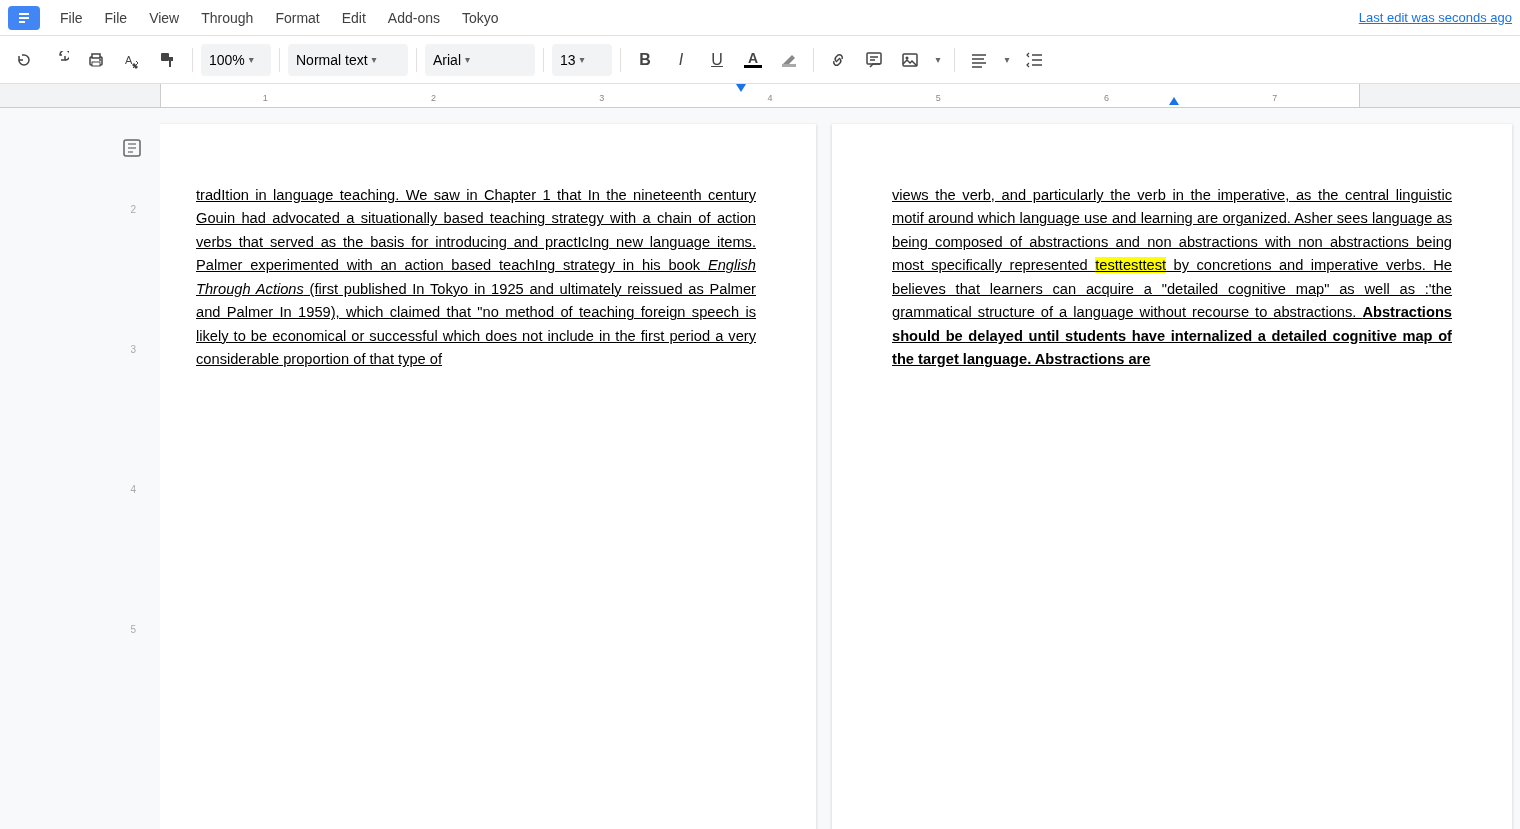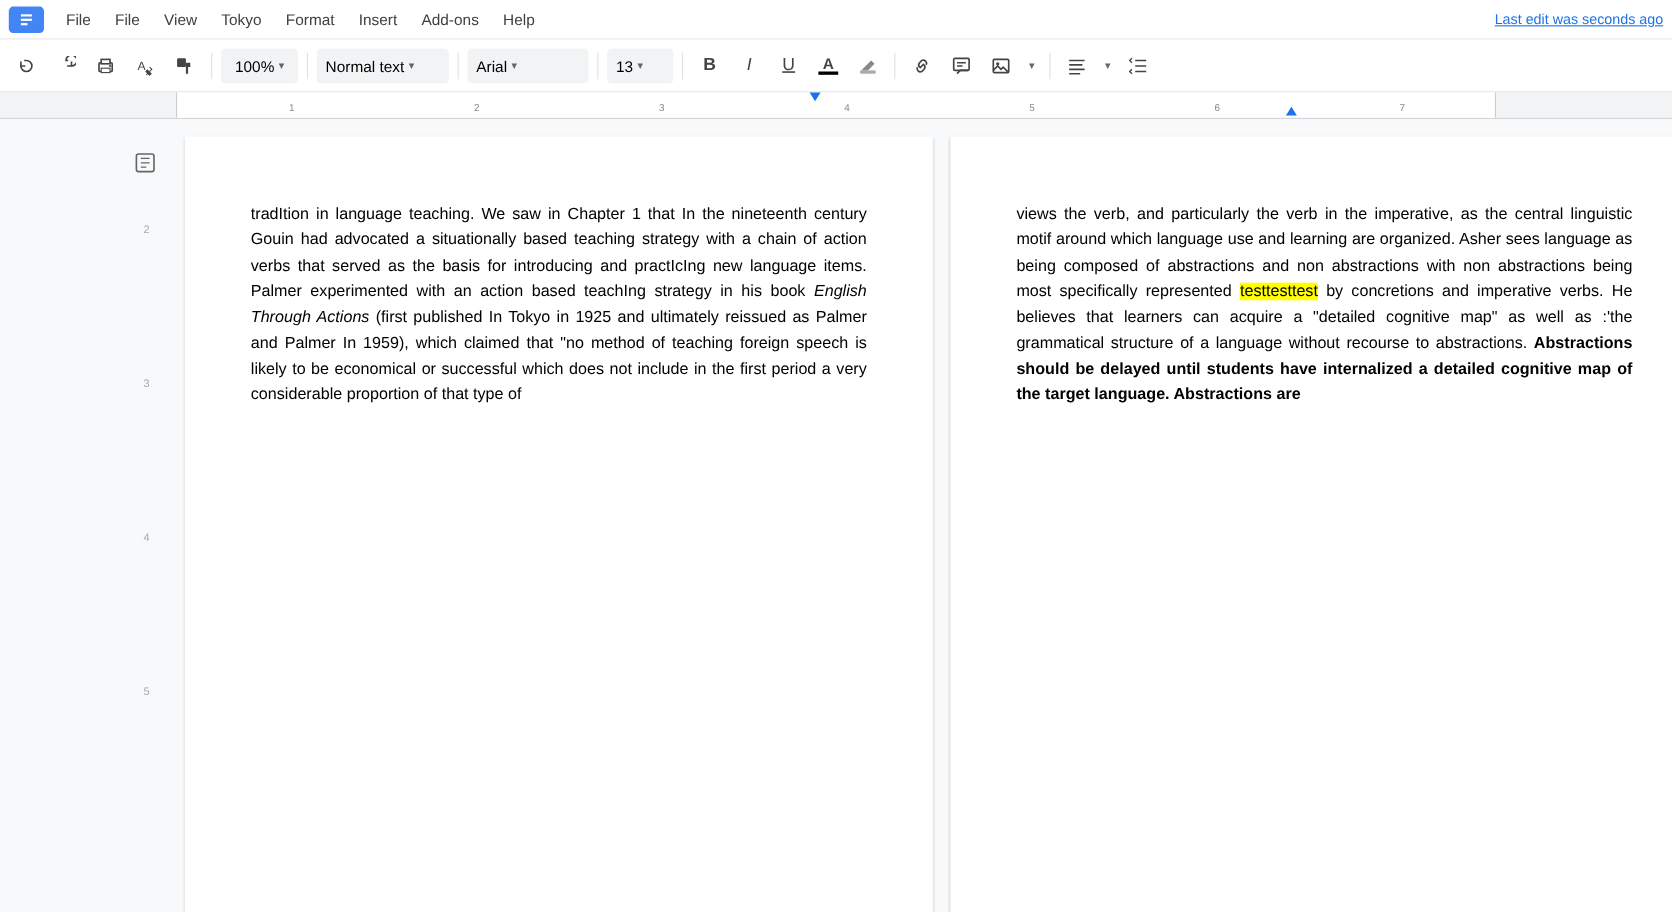--- a/index.html
+++ b/index.html
@@ -77,21 +77,21 @@
       background: #f1f3f4;
       border-radius: 4px;
       padding: 4px 8px;
       font-size: 14px;
       cursor: pointer;
       height: 32px;
       gap: 4px;
     }
     .dropdown-arrow { font-size: 10px; color: #666; }
 
-    .zoom-dropdown { min-width: 70px; justify-content: center; }
+    .zoom-dropdown { min-width: 70px; }
     .style-dropdown { min-width: 120px; }
     .font-dropdown { min-width: 110px; }
     .size-dropdown { min-width: 60px; }
 
     .format-btn {
       width: 28px;
       height: 28px;
       display: flex;
       align-items: center;
       justify-content: center;
@@ -133,23 +133,24 @@
       cursor: pointer;
       color: #666;
       font-size: 18px;
       border-radius: 4px;
     }
 
     
     .document-area {
       flex: 1;
       display: flex;
-      justify-content: flex-start;
+      justify-content: flex-end;
       overflow: hidden;
       position: relative;
+      text-decoration: underline;
     }
 
     .pages-container {
       display: flex;
       gap: 0;
       padding: 16px 0;
     }
 
     .page {
       background: #fff;
@@ -218,25 +219,25 @@
     <svg width="18" height="18" viewBox="0 0 18 18">
       <rect width="18" height="18" fill="#4285f4" rx="2"></rect>
       <rect x="4" y="4" width="10" height="2" fill="#fff"></rect>
       <rect x="4" y="8" width="10" height="2" fill="#fff"></rect>
       <rect x="4" y="12" width="6" height="2" fill="#fff"></rect>
     </svg>
   </div>
   <span class="menu-item">File</span>
   <span class="menu-item">File</span>
   <span class="menu-item">View</span>
+  <span class="menu-item">Through</span>
+  <span class="menu-item">Format</span>
+  <span class="menu-item">Edit</span>
+  <span class="menu-item">Add-ons</span>
   <span class="menu-item">Tokyo</span>
-  <span class="menu-item">Format</span>
-  <span class="menu-item">Insert</span>
-  <span class="menu-item">Add-ons</span>
-  <span class="menu-item">Help</span>
   <span class="last-edit">Last edit was seconds ago</span>
 </div>
 
 <div class="toolbar">
 
   <button class="toolbar-btn" title="Undo">
     <svg width="18" height="18" viewBox="0 0 18 18" fill="none">
       <path d="M4 9a5 5 0 105 -5H7" stroke="#444" stroke-width="1.5" fill="none"></path>
       <polyline points="4,5 4,9 8,9" stroke="#444" stroke-width="1.5" fill="none"></polyline>
     </svg>

